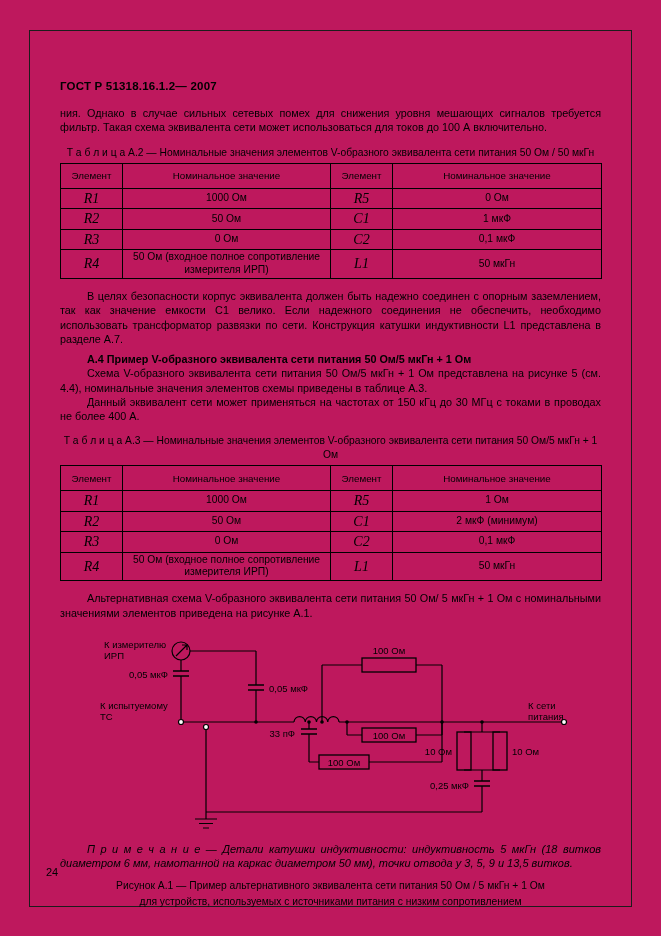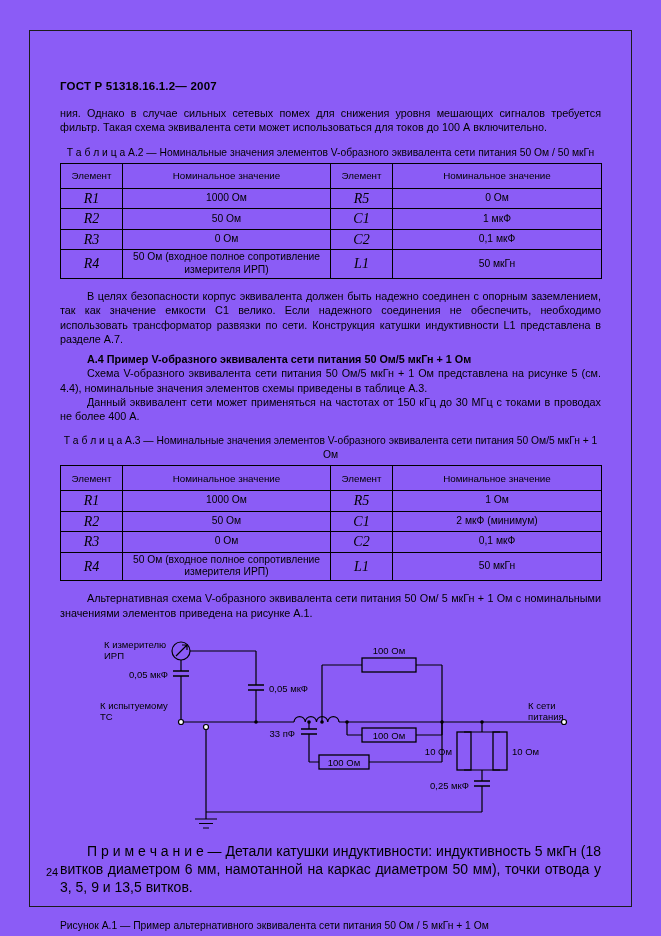--- a/index.html
+++ b/index.html
@@ -1,36 +1,36 @@
 <!DOCTYPE html>
 <html><head>
 <meta charset="utf-8">
 <style>
   html,body{margin:0;padding:0;}
   body{background:#e9e9e9;}
-  .page{position:relative;width:661px;height:936px;background:#8b5cf6;margin:0 auto;
+  .page{position:relative;width:661px;height:936px;background:#be185d;margin:0 auto;
         font-family:"Liberation Sans",sans-serif;color:#000;overflow:hidden;}
   .frame{position:absolute;left:29px;top:30px;width:601px;height:875px;border:1px solid #1c1c1c;}
   .content{position:absolute;left:60px;top:80px;width:541px;}
   p{margin:0;}
   .doc-header{font-size:11.5px;font-weight:bold;letter-spacing:.2px;margin:0 0 14px 0;}
   .body-text{font-size:10.8px;line-height:1.32;text-align:justify;}
   .indent{text-indent:27px;}
   .bold{font-weight:bold;}
   .mt6{margin-top:6px;}
   .mt10{margin-top:10px;}
   .tbl-caption{font-size:10.3px;line-height:1.3;margin:11px 0 4px 0;text-align:center;}
   table.gost{border-collapse:collapse;width:100%;font-size:10.3px;table-layout:fixed;padding-left:19px;}
   table.gost th,table.gost td{border:1px solid #000;padding:1px 4px;vertical-align:middle;}
   table.gost th{font-size:9.8px;font-weight:normal;text-align:center;height:22px;}
   table.gost td{height:16px;text-align:center;line-height:1.25;}
   table.gost td.elem{font-style:italic;font-family:"Liberation Serif",serif;font-size:14px;}
   .figure-wrap{margin:12px 0 0 0;}
-  .note-text{font-size:14px;line-height:1.3;text-align:justify;text-indent:27px;margin-top:6px;}
-  .fig-caption{font-size:10.3px;line-height:1.5;text-align:left;margin-top:22px;}
+  .note-text{font-size:11px;line-height:1.3;text-align:justify;text-indent:27px;margin-top:6px;font-style:italic;}
+  .fig-caption{font-size:10.3px;line-height:1.5;text-align:center;margin-top:8px;}
   .page-num{position:absolute;left:46px;top:866px;font-size:11px;}
   svg text{font-family:"Liberation Sans",sans-serif;font-size:9.5px;fill:#000;stroke:none;}
 </style>
 </head>
 <body>
 
 <div class="page">
   <div class="frame"></div>
 
   <div class="content">

